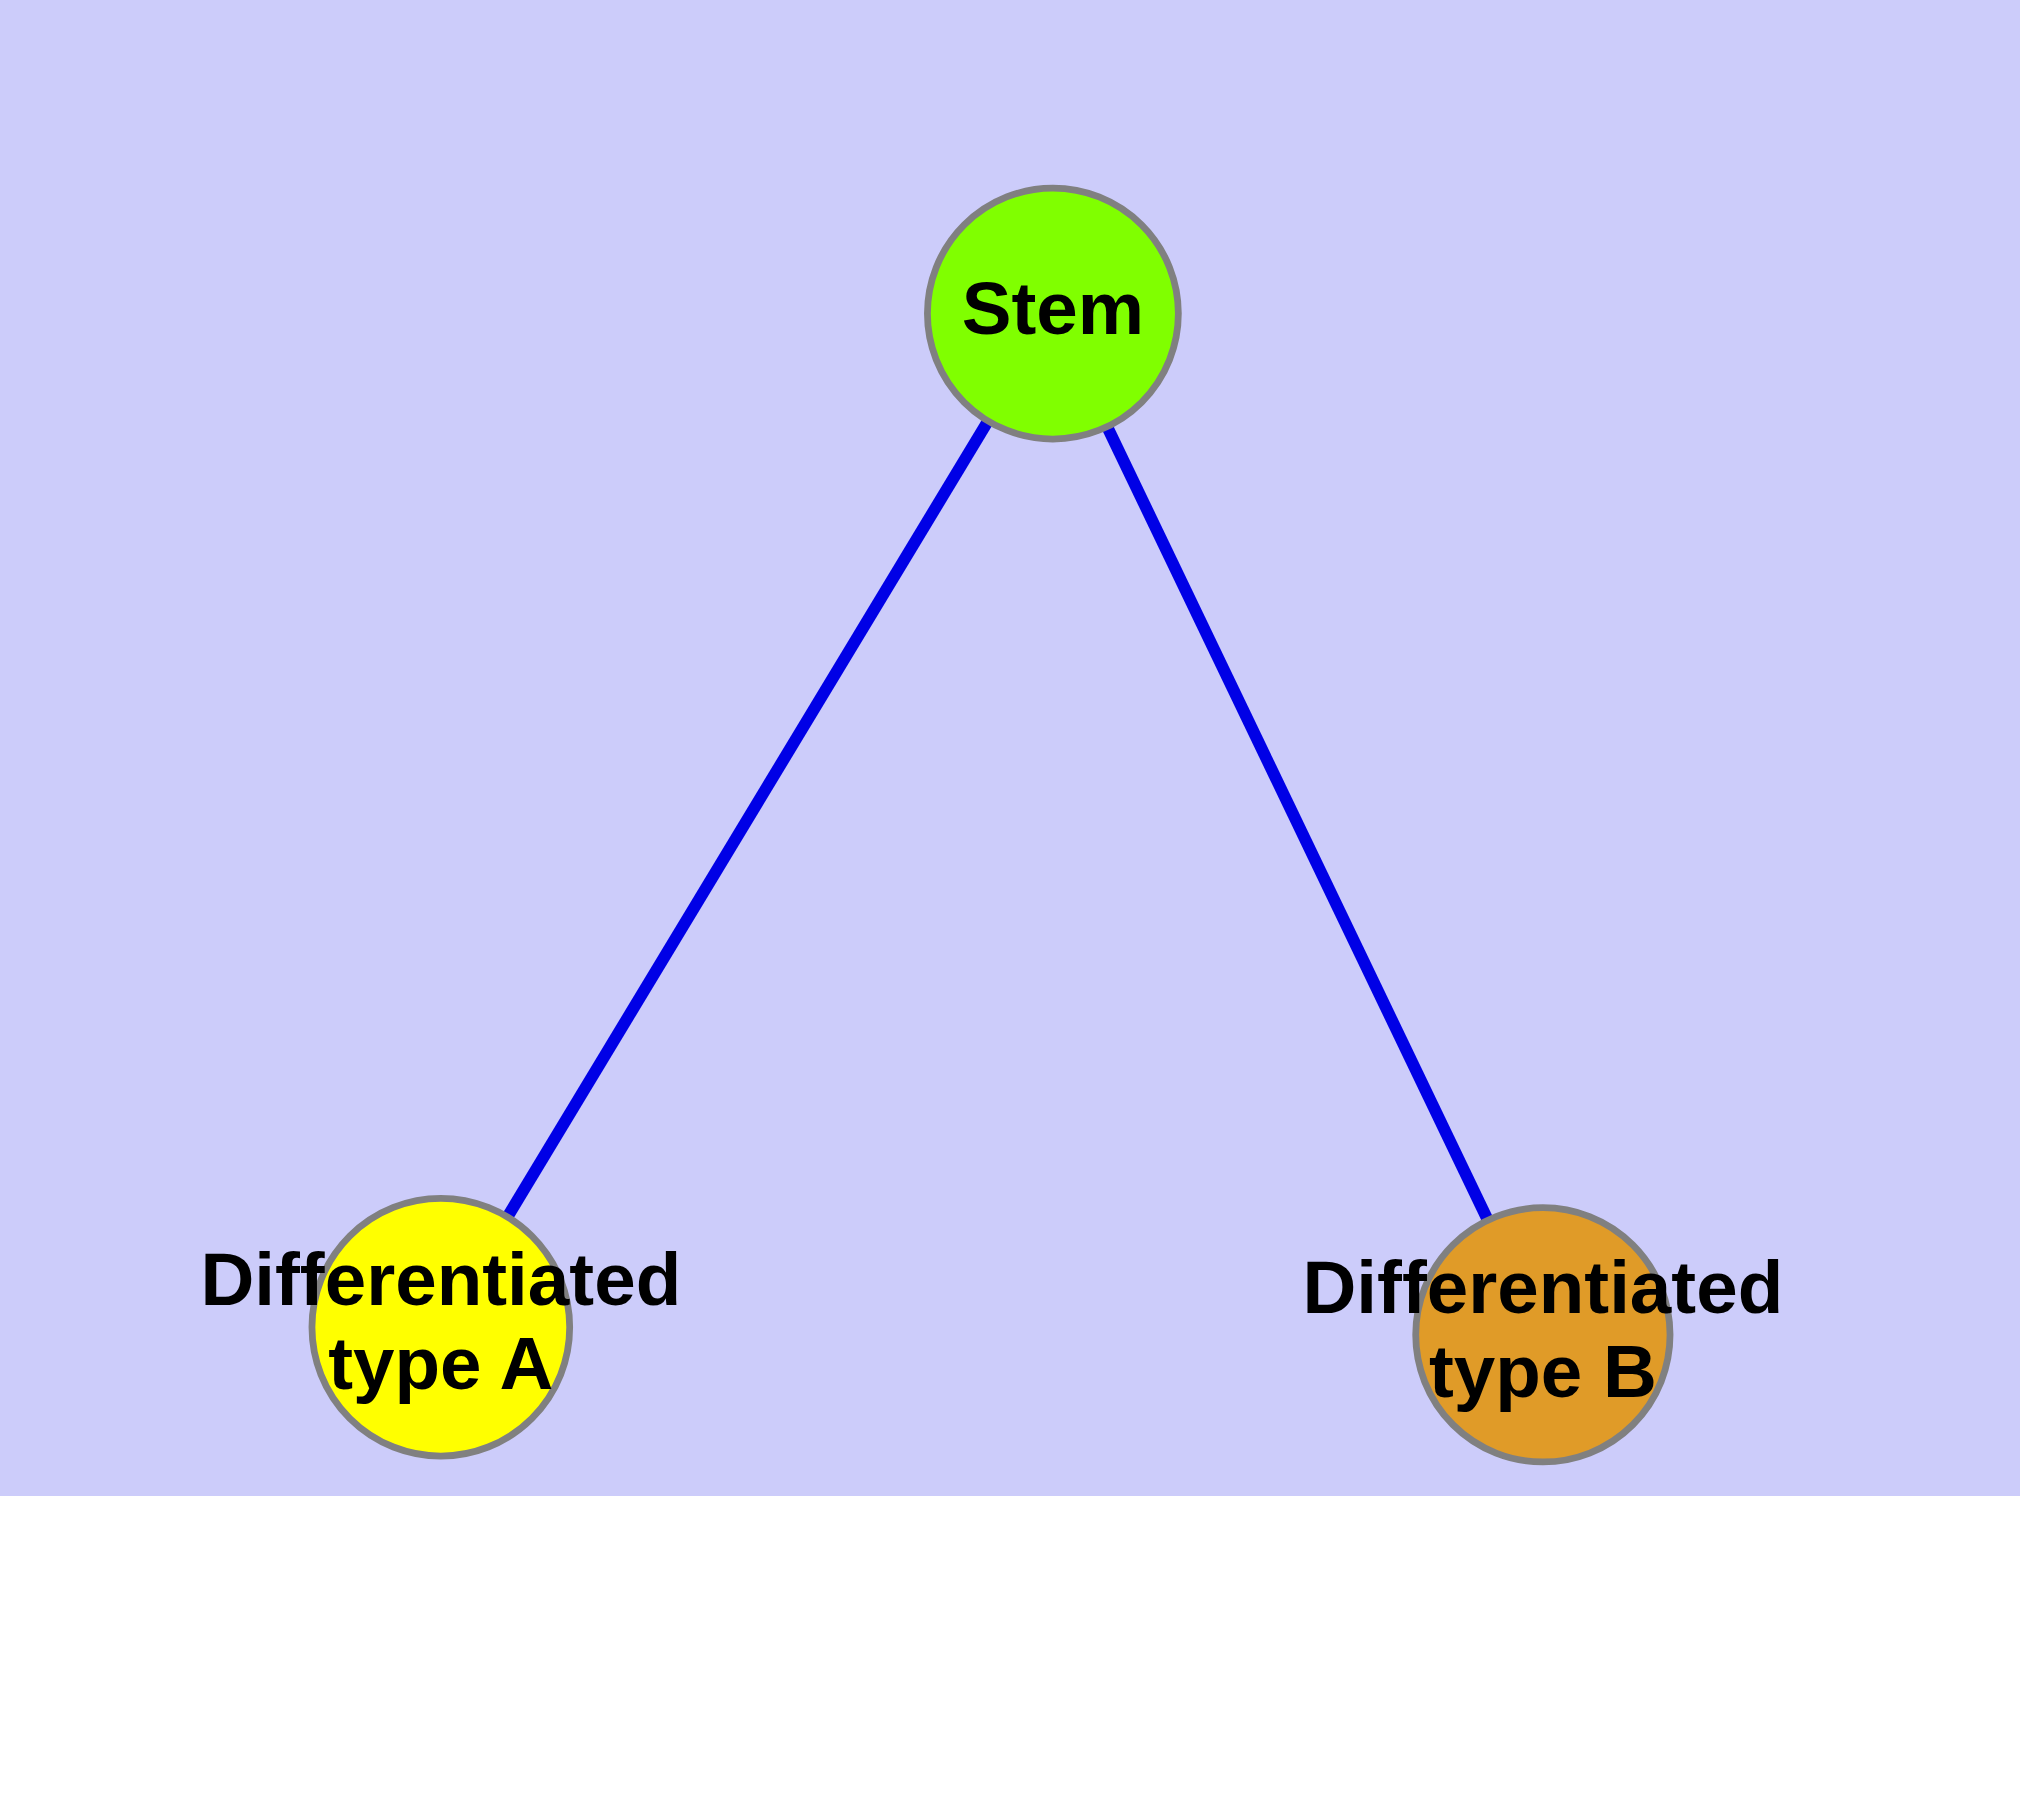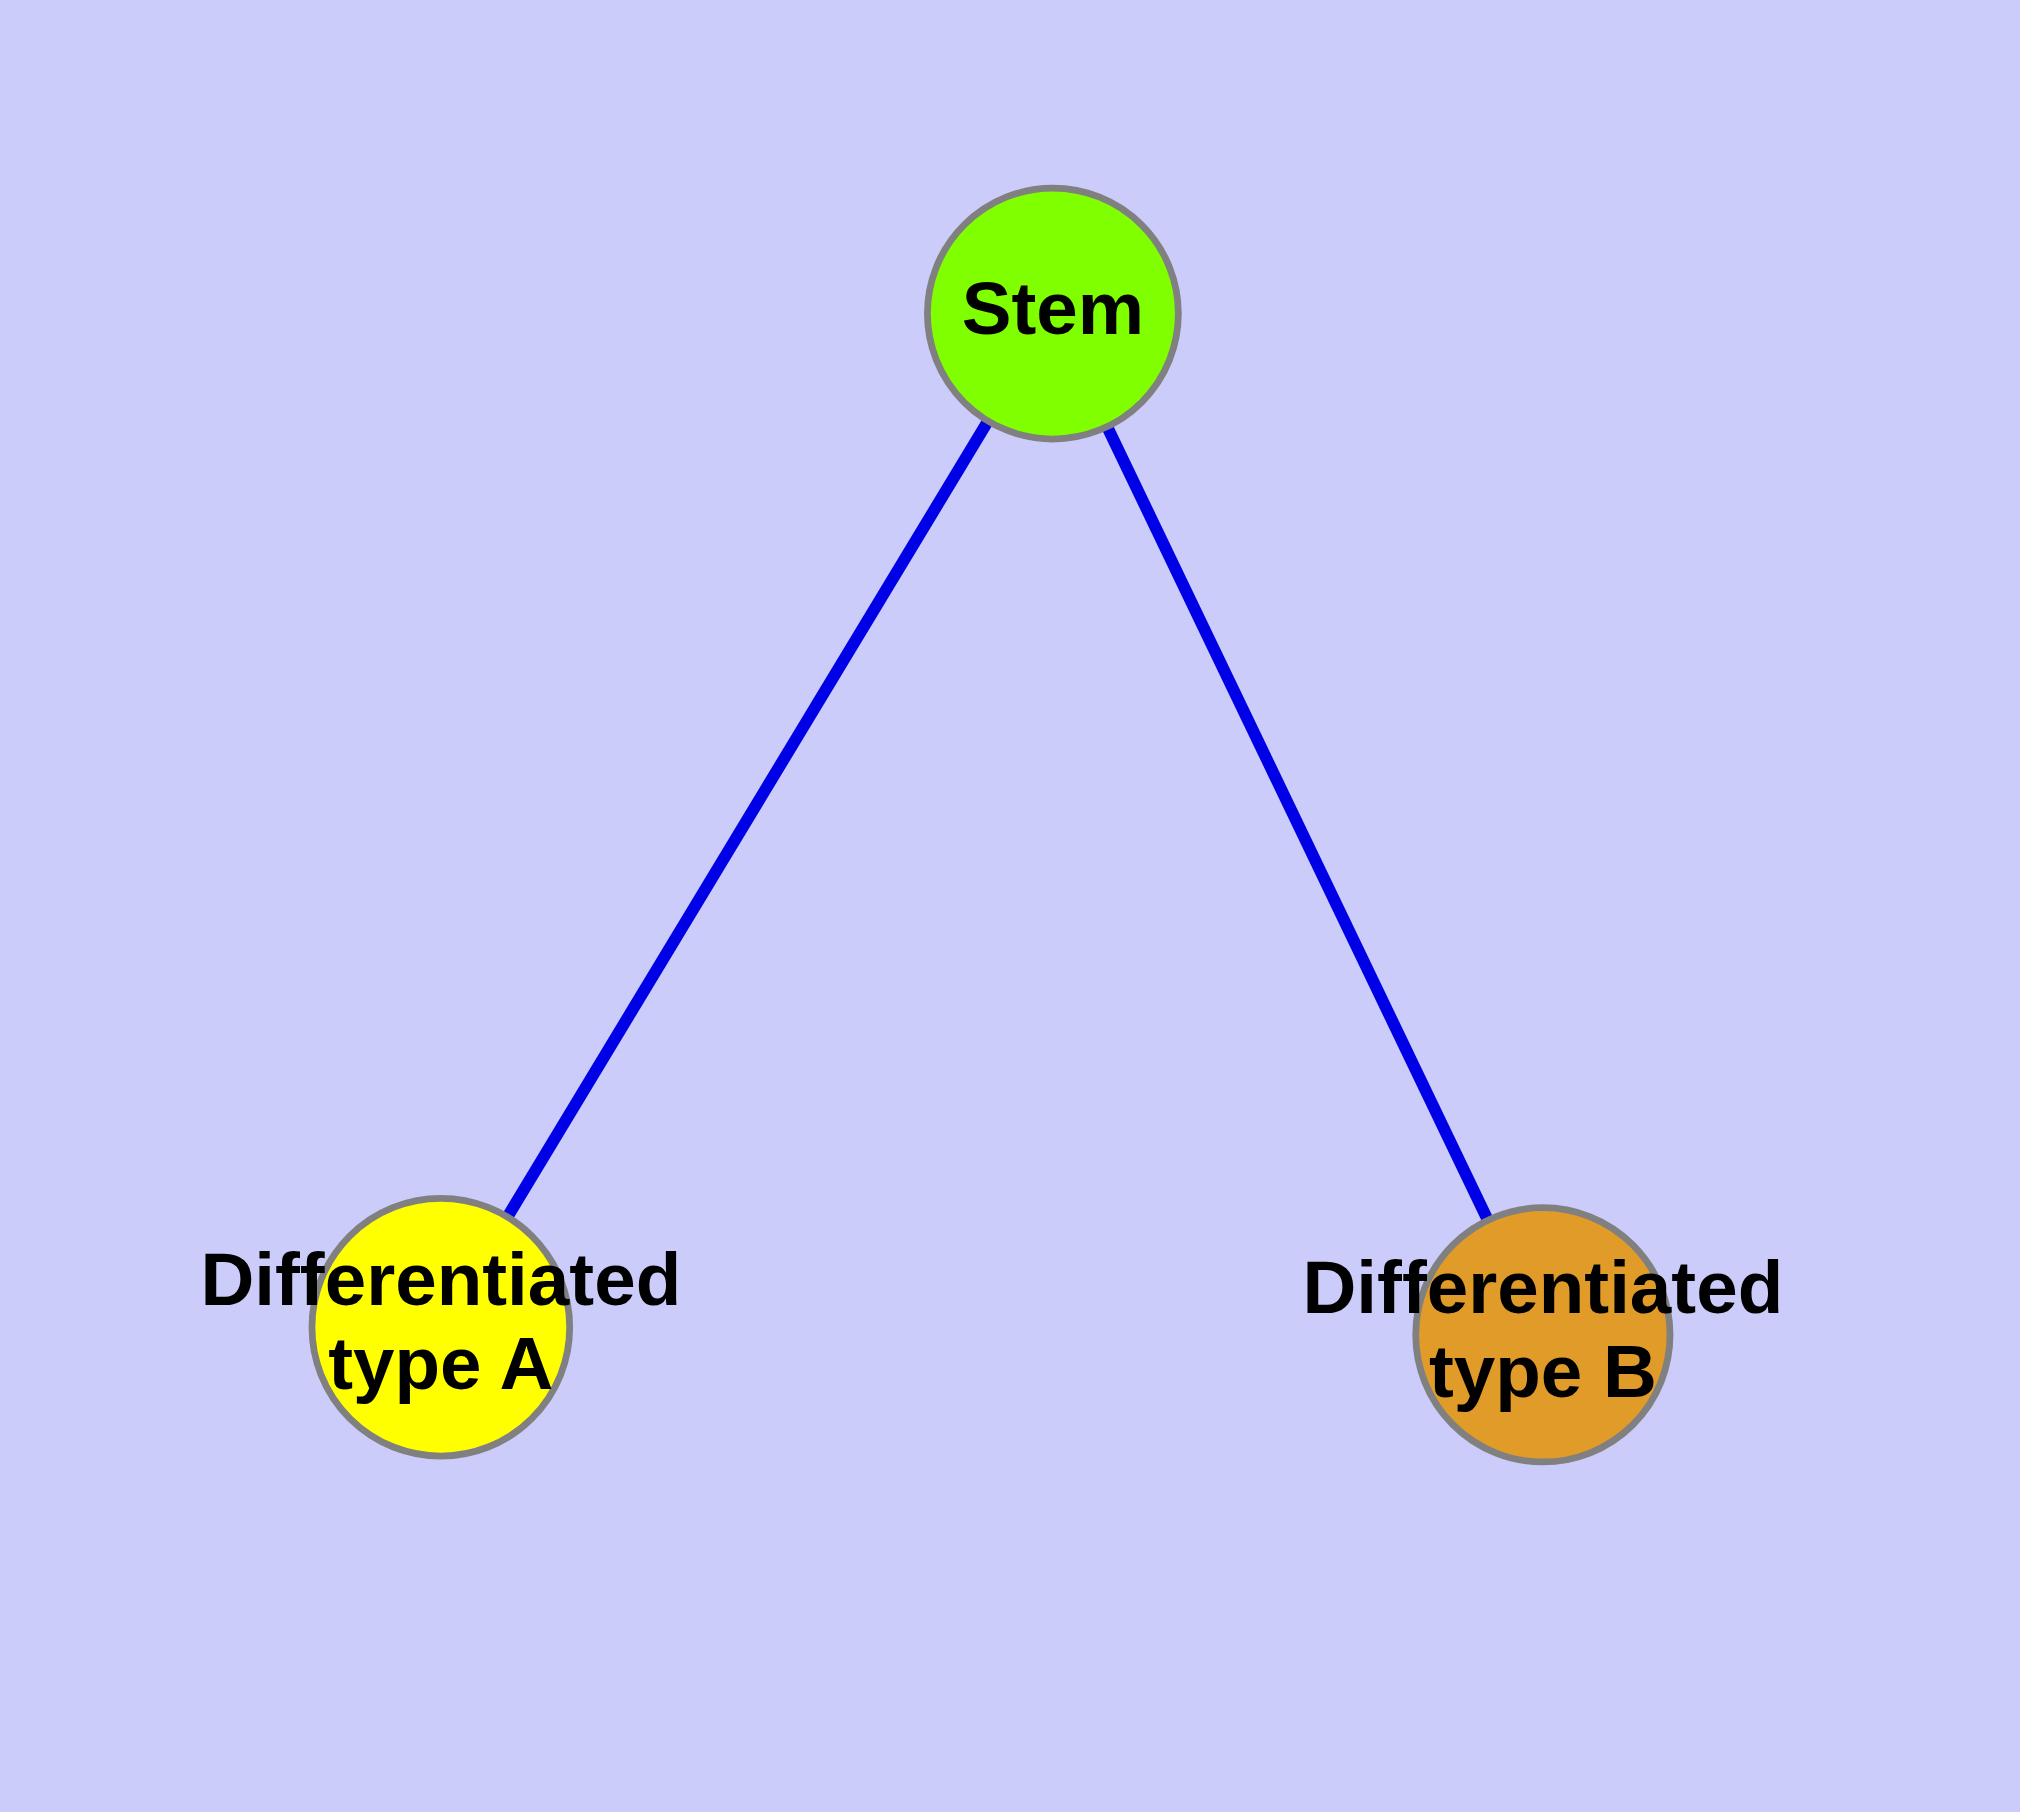--- a/index.html
+++ b/index.html
@@ -3,21 +3,21 @@
 <meta charset="utf-8">
 <style>
   html, body {
     margin: 0;
     padding: 0;
     background: #ffffff;
   }
   #canvas {
     position: relative;
     width: 2021px;
-    height: 1812px;
+    height: 1496px;
     overflow: hidden;
     font-family: "Liberation Sans", sans-serif;
   }
   #graph-svg {
     position: absolute;
     top: 0;
     left: 0;
     width: 2021px;
     height: 1812px;
     display: block;

